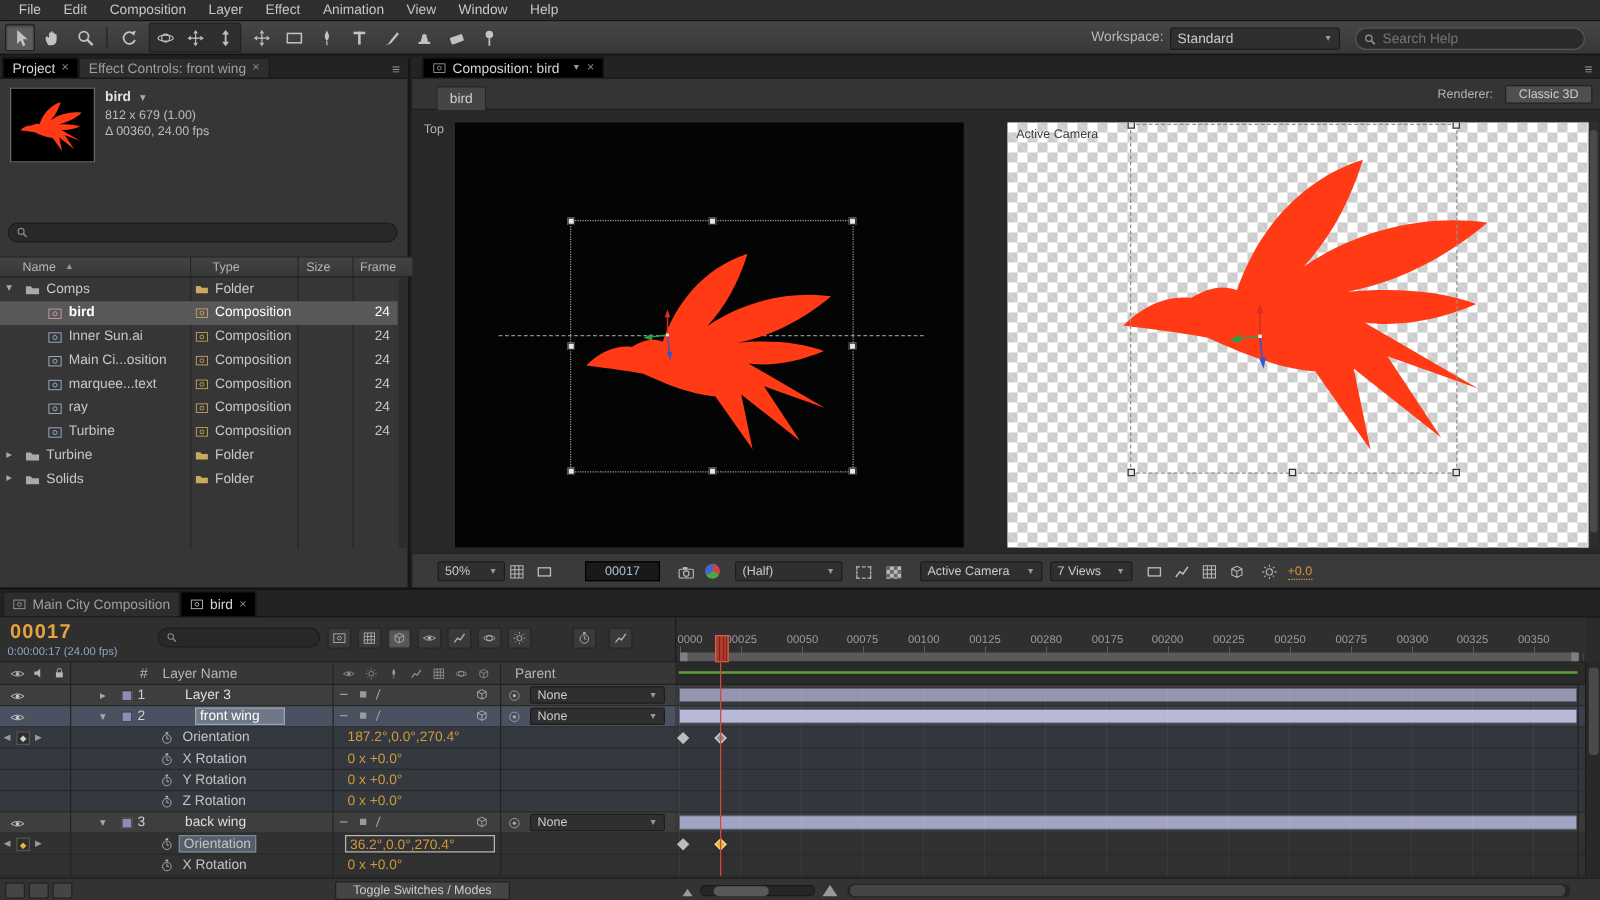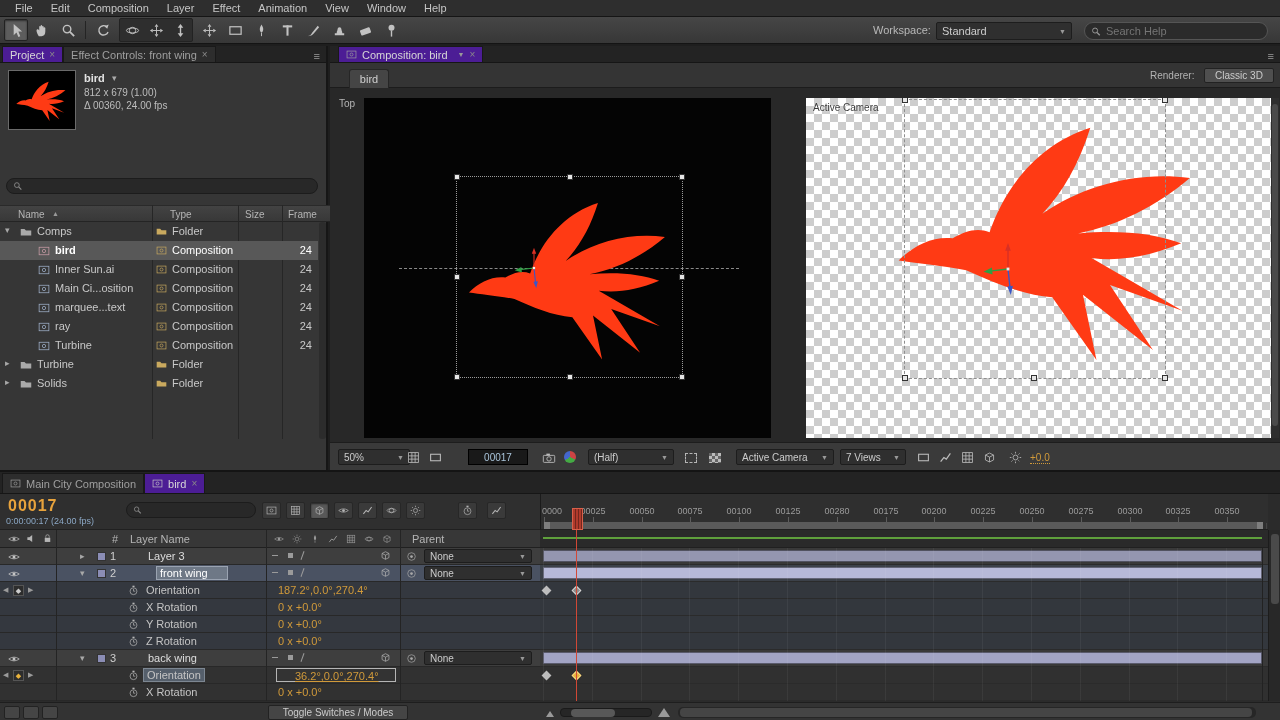--- a/index.html
+++ b/index.html
@@ -19,21 +19,21 @@
   .tool.active{background:#5d5d5d;border:1px solid #222;box-shadow:inset 0 1px 2px rgba(0,0,0,.5)}
   .toolsep{width:1px;height:18px;background:#242424;margin:0 3px}
   .toolgroup{display:flex;background:#2e2e2e;border:1px solid #222;border-radius:2px;margin:0 2px}
   .dd{background:#2f2f2f;border:1px solid #1d1d1d;border-radius:2px;display:flex;align-items:center;justify-content:space-between;padding:0 5px;color:#ccc}
   .ddarrow{font-size:7px;color:#999;margin-left:5px}
   .searchbox{background:#2b2b2b;border:1px solid #555;border-radius:9px;display:flex;align-items:center;padding:0 6px;color:#888}
   .searchbox input{background:transparent;border:0;outline:0;color:#bbb;font-size:11px;width:100%;font-family:"Liberation Sans",sans-serif}
   
   .tabstrip{background:#232323;display:flex;align-items:flex-end;height:17px;border-bottom:1px solid #161616}
   .ptab{height:16px;display:flex;align-items:center;gap:5px;padding:0 7px;background:#2d2d2d;border:1px solid #191919;border-bottom:0;color:#9f9f9f;font-size:11px;white-space:nowrap}
-  .ptab.active{background:#4c1d95;color:#d6d6d6}
+  .ptab.active{background:#000000;color:#d6d6d6}
   .closex{font-size:10px;color:#8a8a8a}
   .panelmenu{margin-left:auto;color:#9a9a9a;padding:0 6px;font-size:11px}
   
   .panel{position:absolute;background:#363636}
   .colsep{position:absolute;width:1px;background:#262626}
   
   .phead{background:linear-gradient(#434343,#383838);border-top:1px solid #2a2a2a;border-bottom:1px solid #242424;color:#b5b5b5;font-size:10px}
   .prow{position:absolute;left:0;width:318px;height:19px;color:#c8c8c8}
   .prow.sel{background:#585858;color:#fff}
   .pframe{position:absolute;left:288px;width:24px;text-align:right;top:3px}
@@ -515,21 +515,21 @@
             <use href="#sym-axis"></use>
           </svg>
       </div>
 
       <div class="abs" style="left:941px;top:10px;width:8px;height:340px;background:#2e2e2e">
         <div class="abs" style="left:1px;top:6px;width:6px;height:322px;background:#4a4a4a;border-radius:3px"></div>
       </div>
     </div>
 
     <div class="viewbtnbar abs" style="left:0;top:396px;width:950px;height:28px">
-      <div class="dd vdd" style="left:8px;top:6px;width:72px">
+      <div class="dd vdd" style="left:20px;top:6px;width:54px">
         <span>50%</span>
         <span class="ddarrow">▼</span>
       </div>
       <div class="vbtn" style="left:74px;top:6px;width:18px">
           <svg class="ic" width="13" height="13">
             <use href="#sym-grid"></use>
           </svg>
         </div>
       <div class="vbtn" style="left:96px;top:6px;width:18px">
           <svg class="ic" width="13" height="13">
@@ -871,21 +871,21 @@
         <span class="navl" style="left:3px">◀</span>
         <span class="kfbox">
             <span style="color:#e8b23c">◆</span>
           </span>
         <span class="navr" style="left:28px">▶</span>
         <svg class="ic stopw" width="11" height="11">
             <use href="#sym-stopwatch"></use>
           </svg>
         <span class="pname2" style="background:#555f6b;border:1px solid #7d8792;padding:0 3px;left:143px;top:1px">Orientation</span>
         <span class="abs" style="left:276px;top:1px;width:120px;height:14px;background:#333;border:1px solid #b5b5b5">
-          <span class="abs" style="left:18px;top:1px;color:#d19a3a;text-decoration:underline">36.2°,0.0°,270.4°</span>
+          <span class="abs" style="left:3px;top:1px;color:#d19a3a;">36.2°,0.0°,270.4°</span>
         </span>
       </div>
       <div class="tr" style="background:#303030">
         <span class="kf" style="left:3px;background:#bdbdbd"></span>
         <span class="kf" style="left:33px;background:#e8b23c;border:1px solid #f5d98a"></span>
       </div>
     </div>
 
     <div class="trow" style="top:212px">
       <div class="tl" style="background:#313131">

